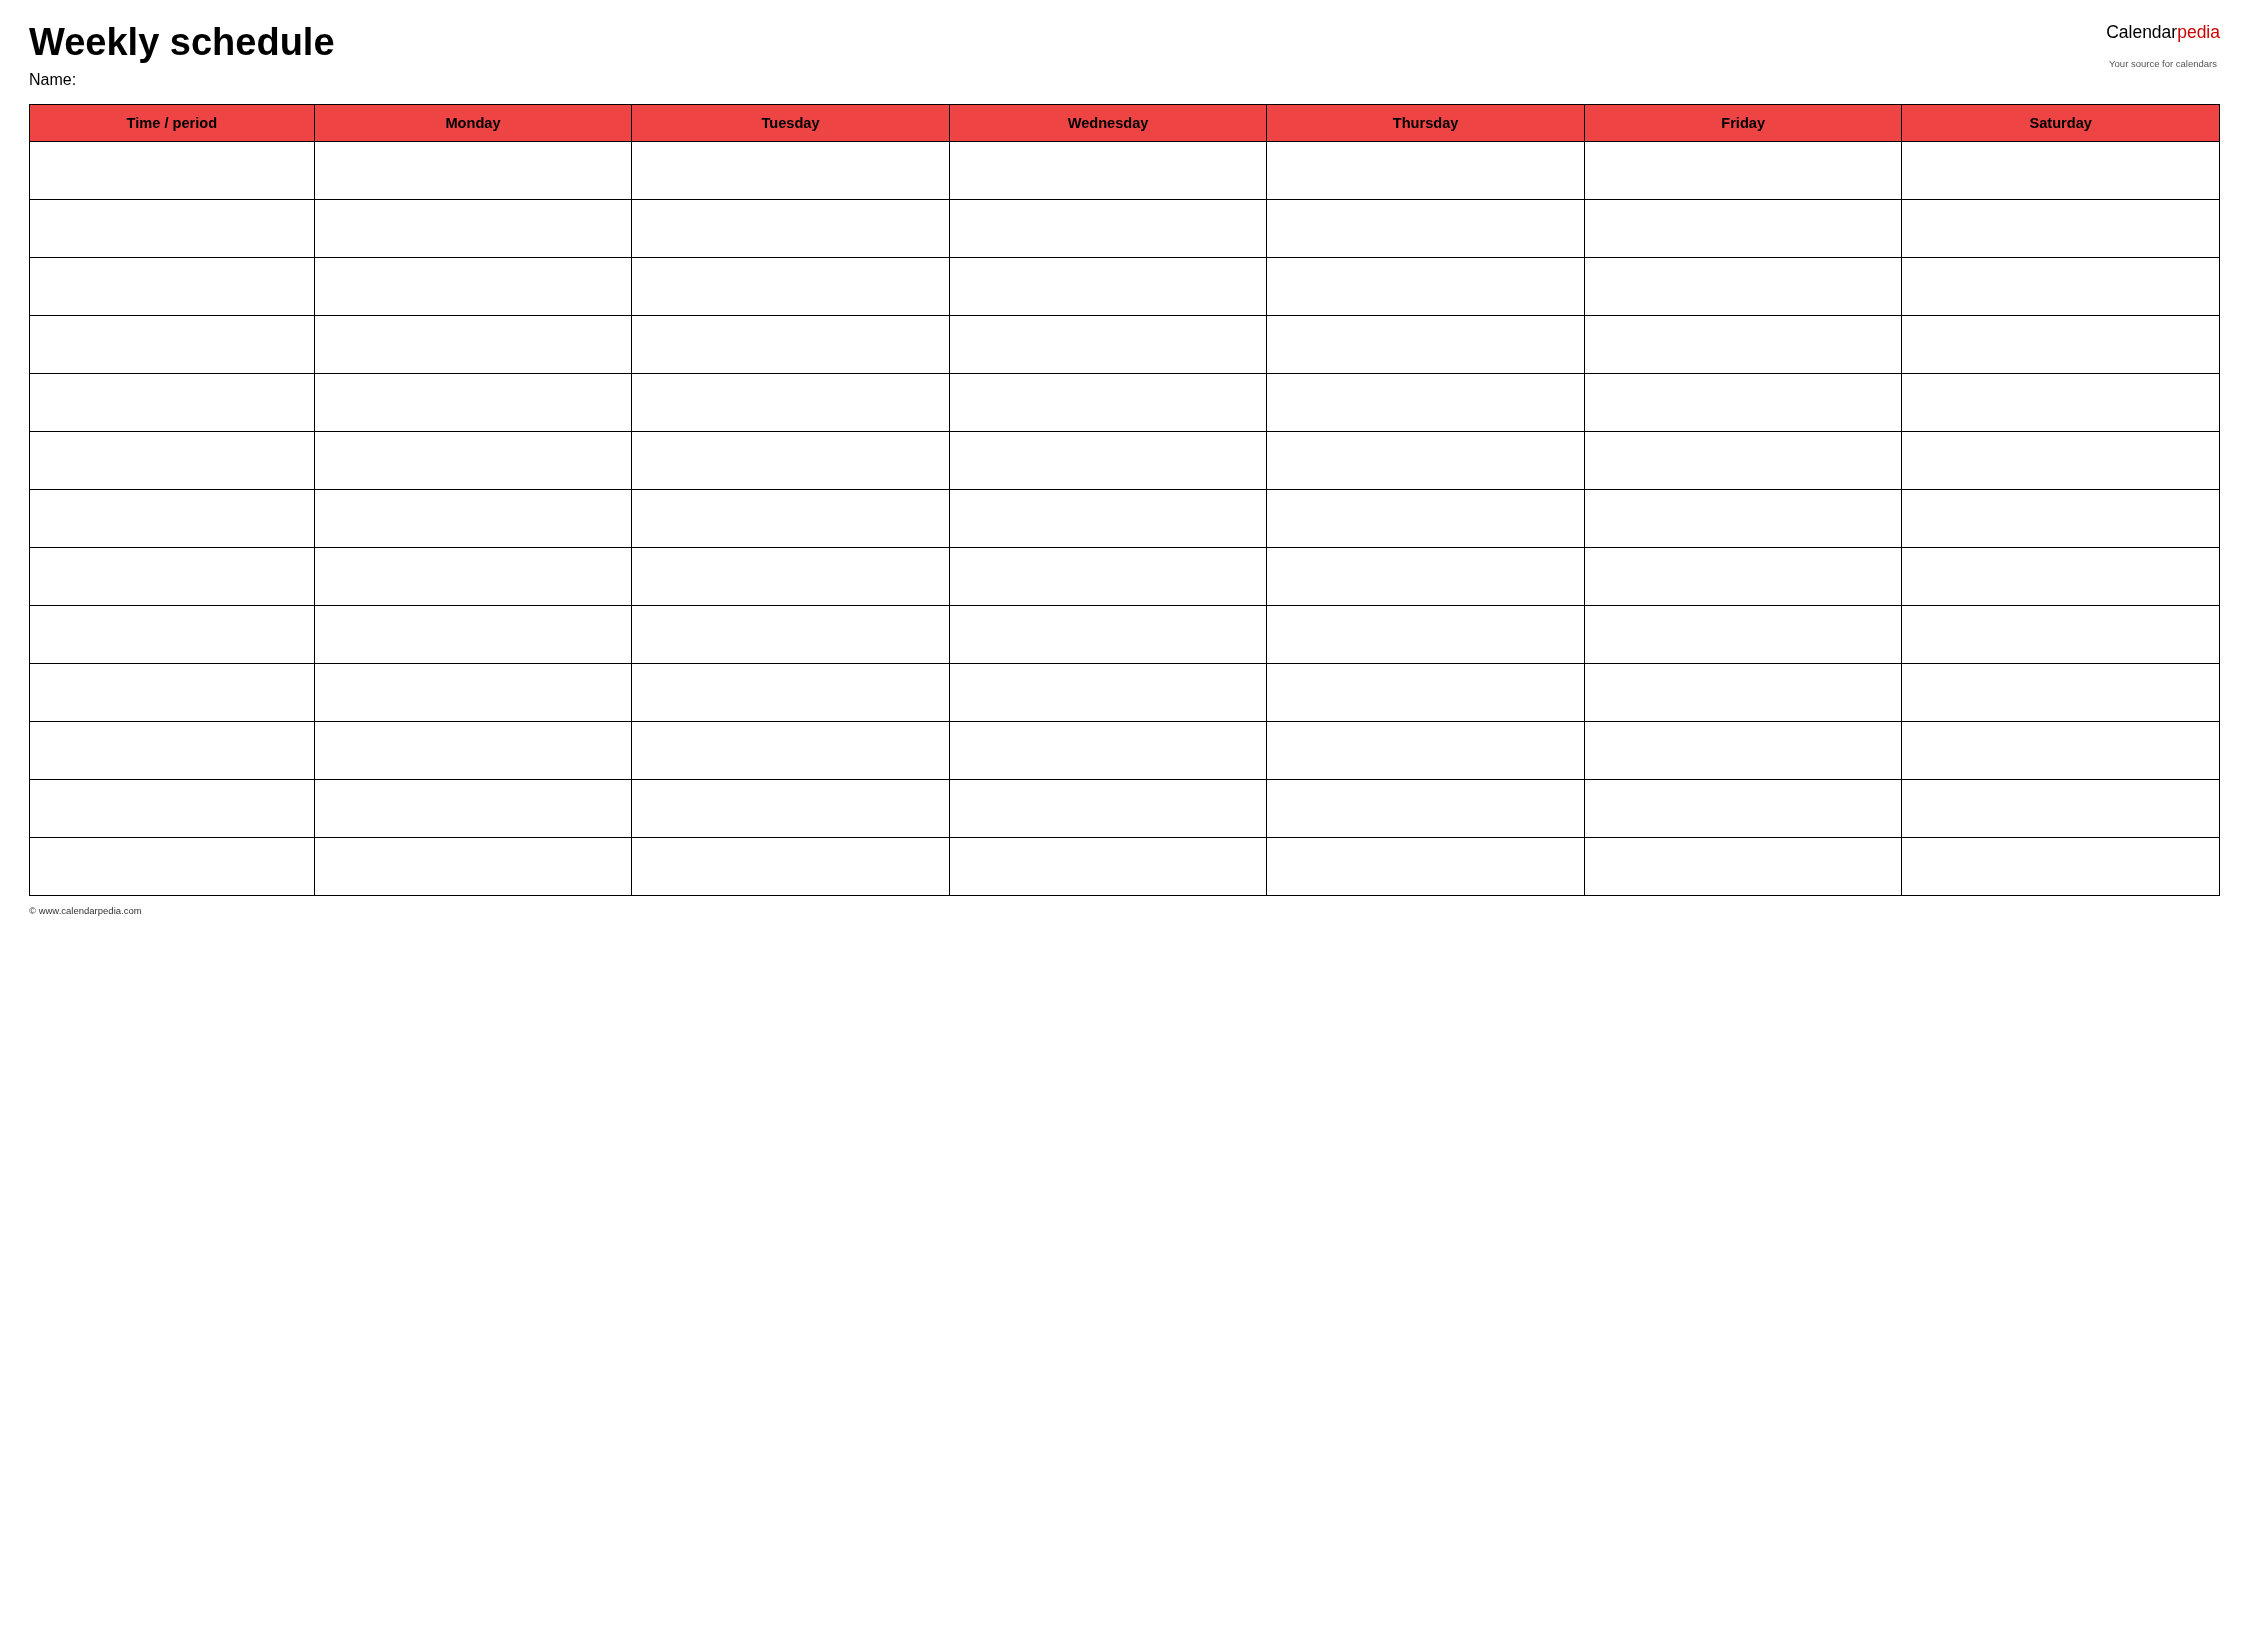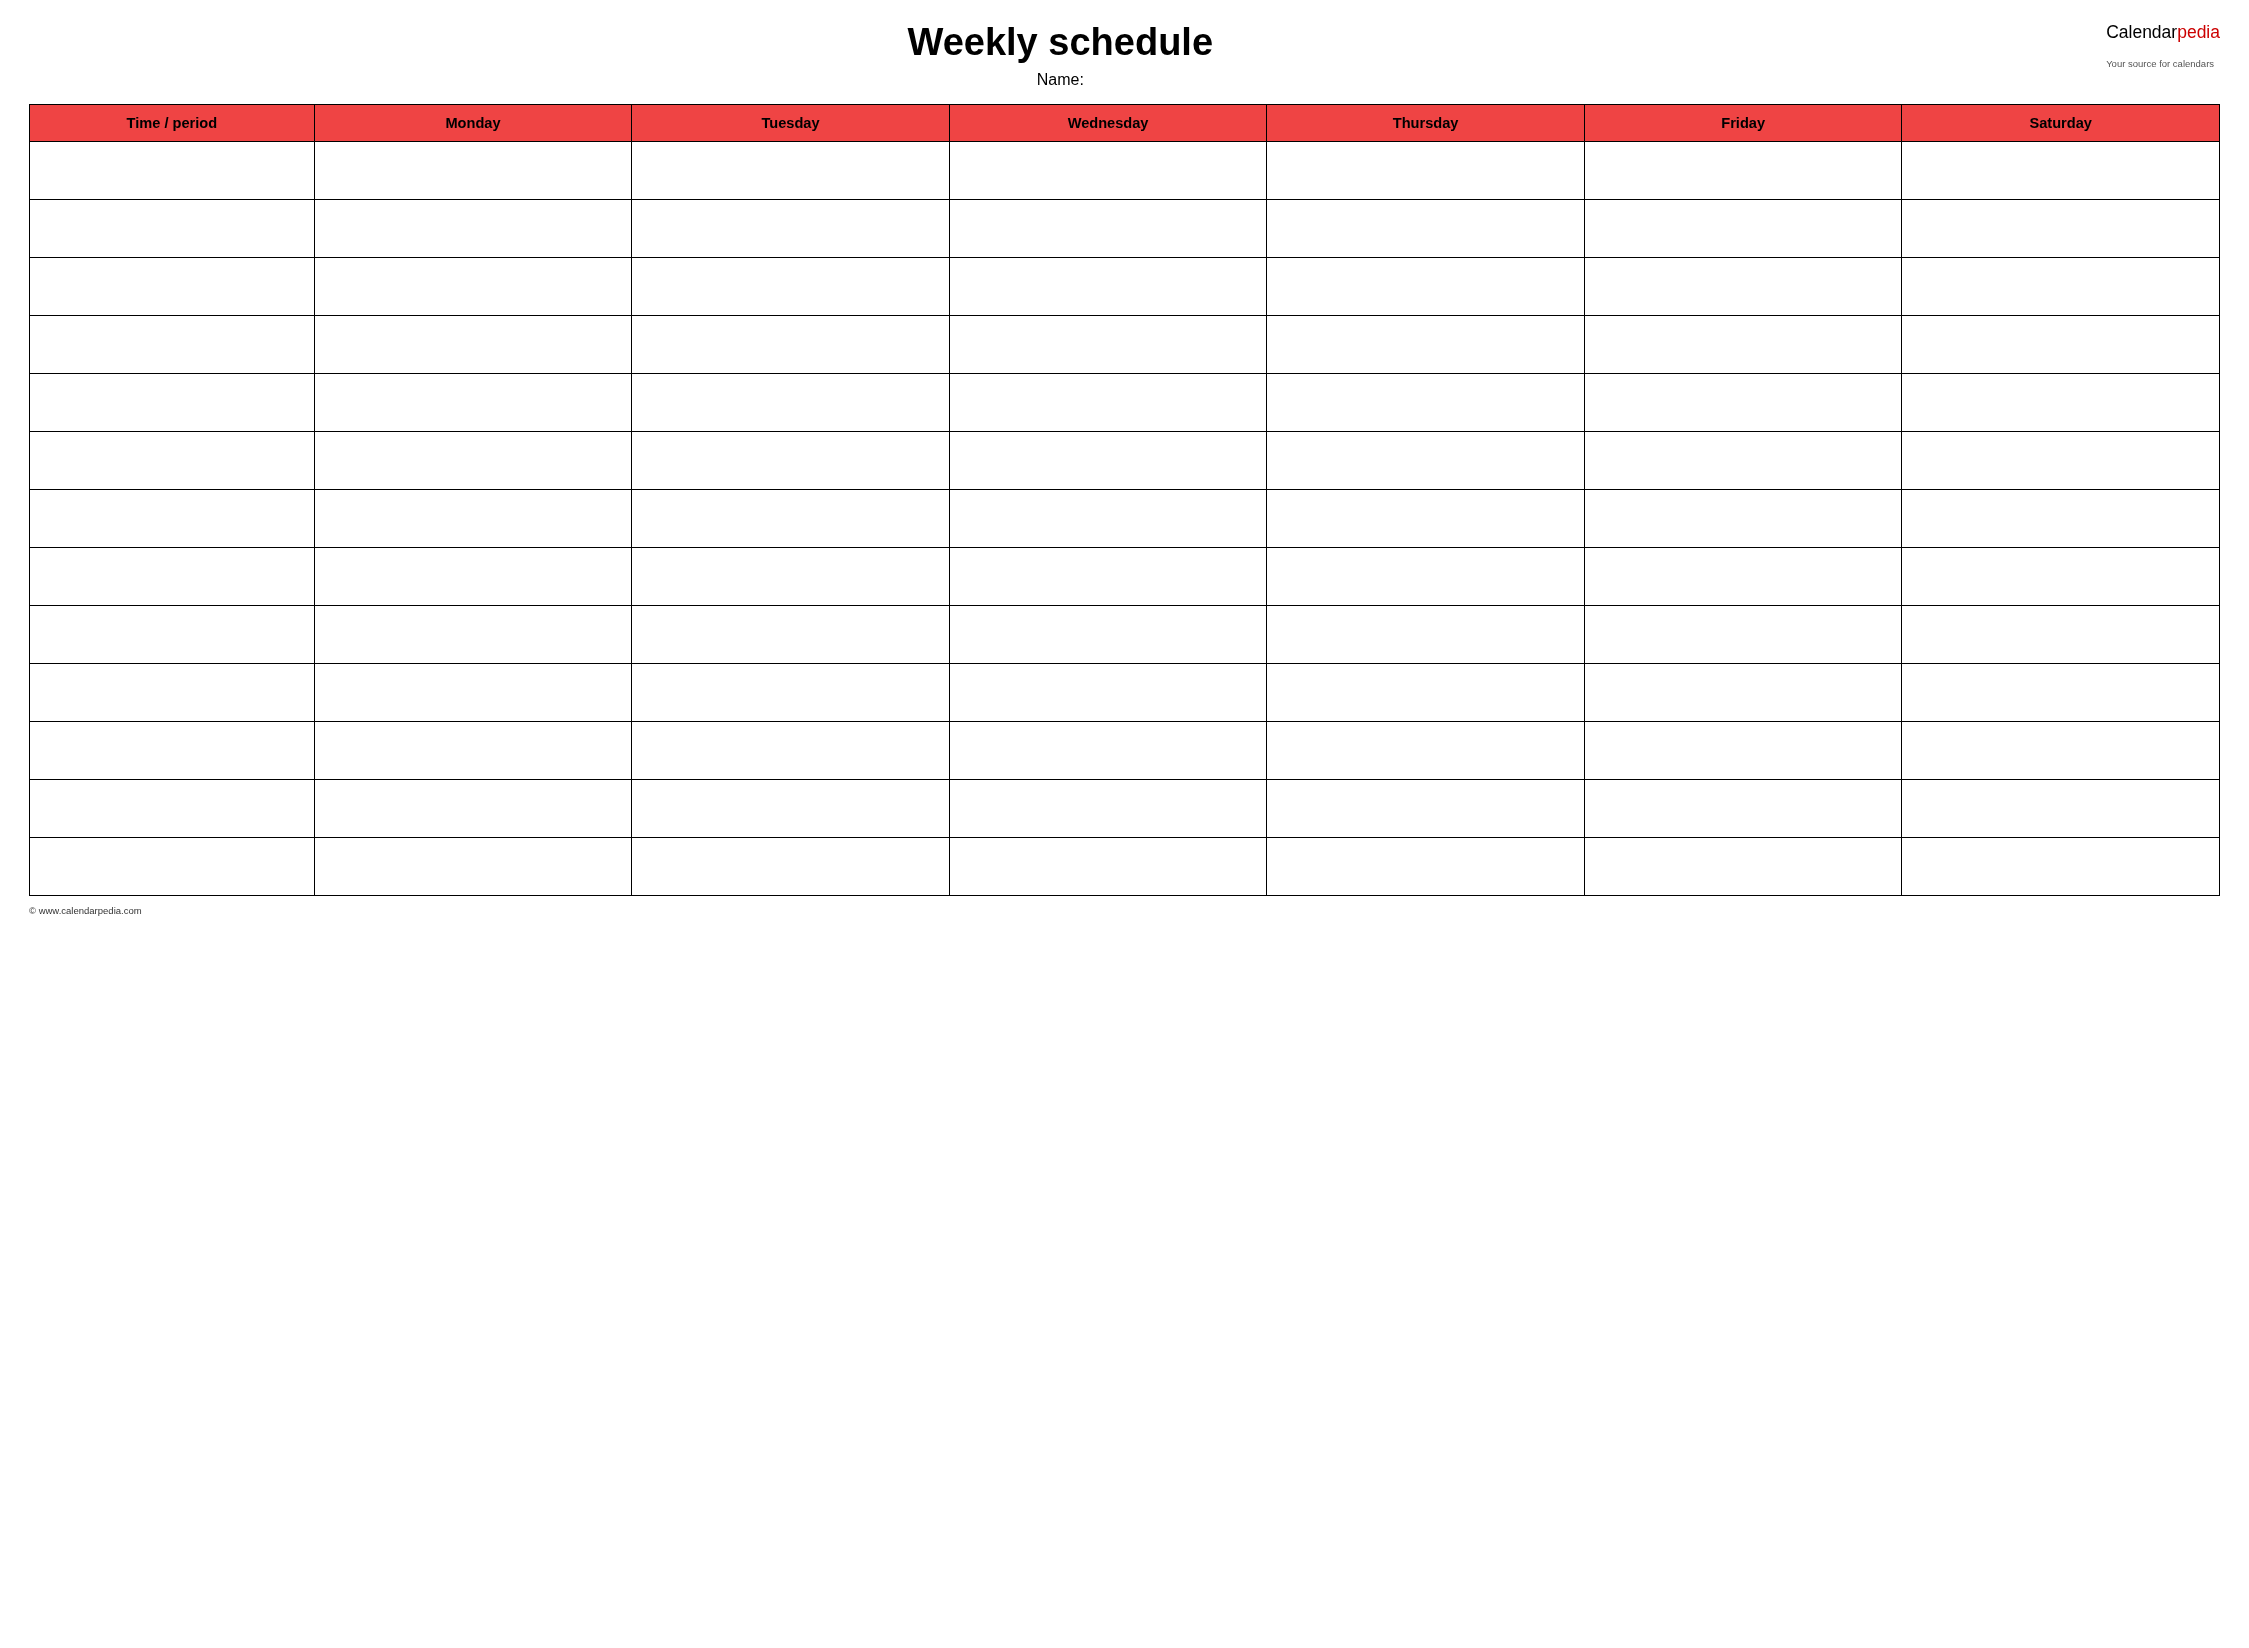--- a/index.html
+++ b/index.html
@@ -18,39 +18,38 @@
 
     .header-area {
       display: flex;
       justify-content: space-between;
       align-items: flex-start;
       margin-bottom: 5.8px;
     }
 
     .title-section {
       flex: 1;
-      text-align: center;
     }
 
     .page-title {
       font-size: 38px;
       font-weight: bold;
       color: #000000;
       line-height: 1.1;
     }
 
     .name-label {
       font-size: 16px;
       font-weight: normal;
       color: #000000;
       margin-top: 7.3px;
     }
 
     .logo-section {
-      text-align: left;
+      text-align: center;
       flex-shrink: 0;
       margin-left: 14.6px;
     }
 
     .logo-text {
       font-size: 17.5px;
       color: #000000;
       font-weight: normal;
       line-height: 1.2;
     }

